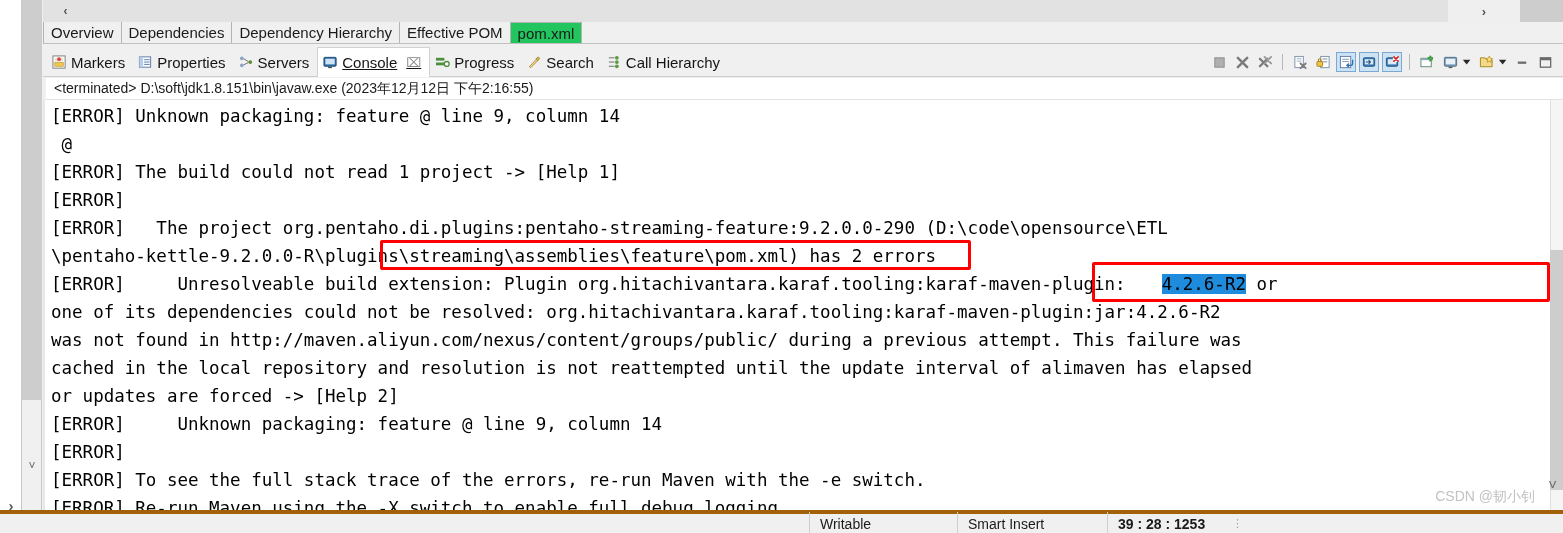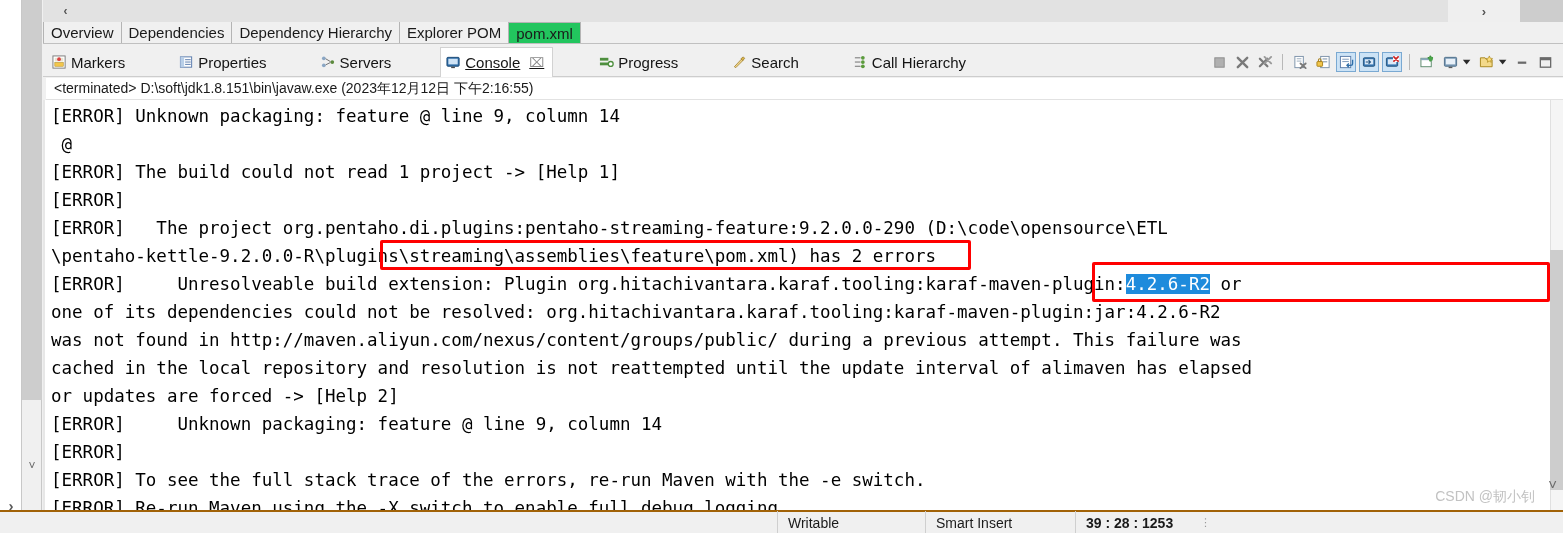--- a/index.html
+++ b/index.html
@@ -110,21 +110,21 @@
   
   .viewbar {
     position: absolute; left: 43px; top: 47px;
     width: 1520px; height: 30px;
     background: #f0f0f0;
     border-bottom: 1px solid #cdcdcd;
   }
   .viewtabs {
     position: absolute; left: 4px; top: 0;
     height: 30px;
-    display: flex; align-items: center; gap: 41px;
+    display: flex; align-items: center;
   }
   .viewtab {
     display: flex; align-items: center; gap: 4px;
     padding: 0 8px 0 5px;
     height: 30px;
     font-size: 15px; color: #141414;
     white-space: nowrap;
     cursor: pointer;
   }
   .viewtab.active {
@@ -193,21 +193,22 @@
     right: 14px;
     font-family: "DejaVu Sans Mono", "Liberation Mono", monospace;
     font-size: 17.5px;
     line-height: 28px;
     color: #000000;
     white-space: pre;
   }
   .cline { height: 28px; }
   .sel {
     background: #1e8bdc;
-    color: #ffffff;
+    color: #000000;
+    margin-left: 36px;
   }
   .console-vscroll {
     position: absolute; right: 0; top: 0;
     width: 13px; height: 410px;
     background: #f5f5f5;
     border-left: 1px solid #e0e0e0;
     cursor: pointer;
   }
   .console-vthumb {
     position: absolute; right: 0; top: 150px;
@@ -221,23 +222,23 @@
     border: 3px solid #ff0000;
     pointer-events: none;
     border-radius: 2px;
   }
 
   
   .statusbar {
     position: absolute; left: 0; bottom: 0;
     width: 1563px; height: 23px;
     background: #f0f0f0;
-    border-top: 2px solid #a16207;
+    border-top: 4px solid #a16207;
     display: flex; align-items: center;
-    font-size: 14px; color: #1a1a1a;
+    font-size: 14px; color: #1a1a1a; padding-left: 32px;
   }
   .sb-cell {
     height: 23px; display: flex; align-items: center;
     padding: 0 10px;
     border-right: 1px solid #cfcfcf;
     white-space: nowrap;
   }
   .sb-spacer-left { width: 778px; border-right: 1px solid #cfcfcf; height: 23px; }
   .sb-w { width: 148px; }
   .sb-i { width: 150px; }
@@ -288,21 +289,21 @@
       <div class="tab">
         <span>Overview</span>
       </div>
       <div class="tab">
         <span>Dependencies</span>
       </div>
       <div class="tab">
         <span>Dependency Hierarchy</span>
       </div>
       <div class="tab">
-        <span>Explorer POM</span>
+        <span>Effective POM</span>
       </div>
       <div class="tab active">
         <span>pom.xml</span>
       </div>
     </div>
 
   <div class="viewbar">
     <div class="viewtabs" id="view-tabs">
         <div class="viewtab">
           <span class="vicon"><svg xmlns="http://www.w3.org/2000/svg" width="15" height="15" viewBox="0 0 16 16">

